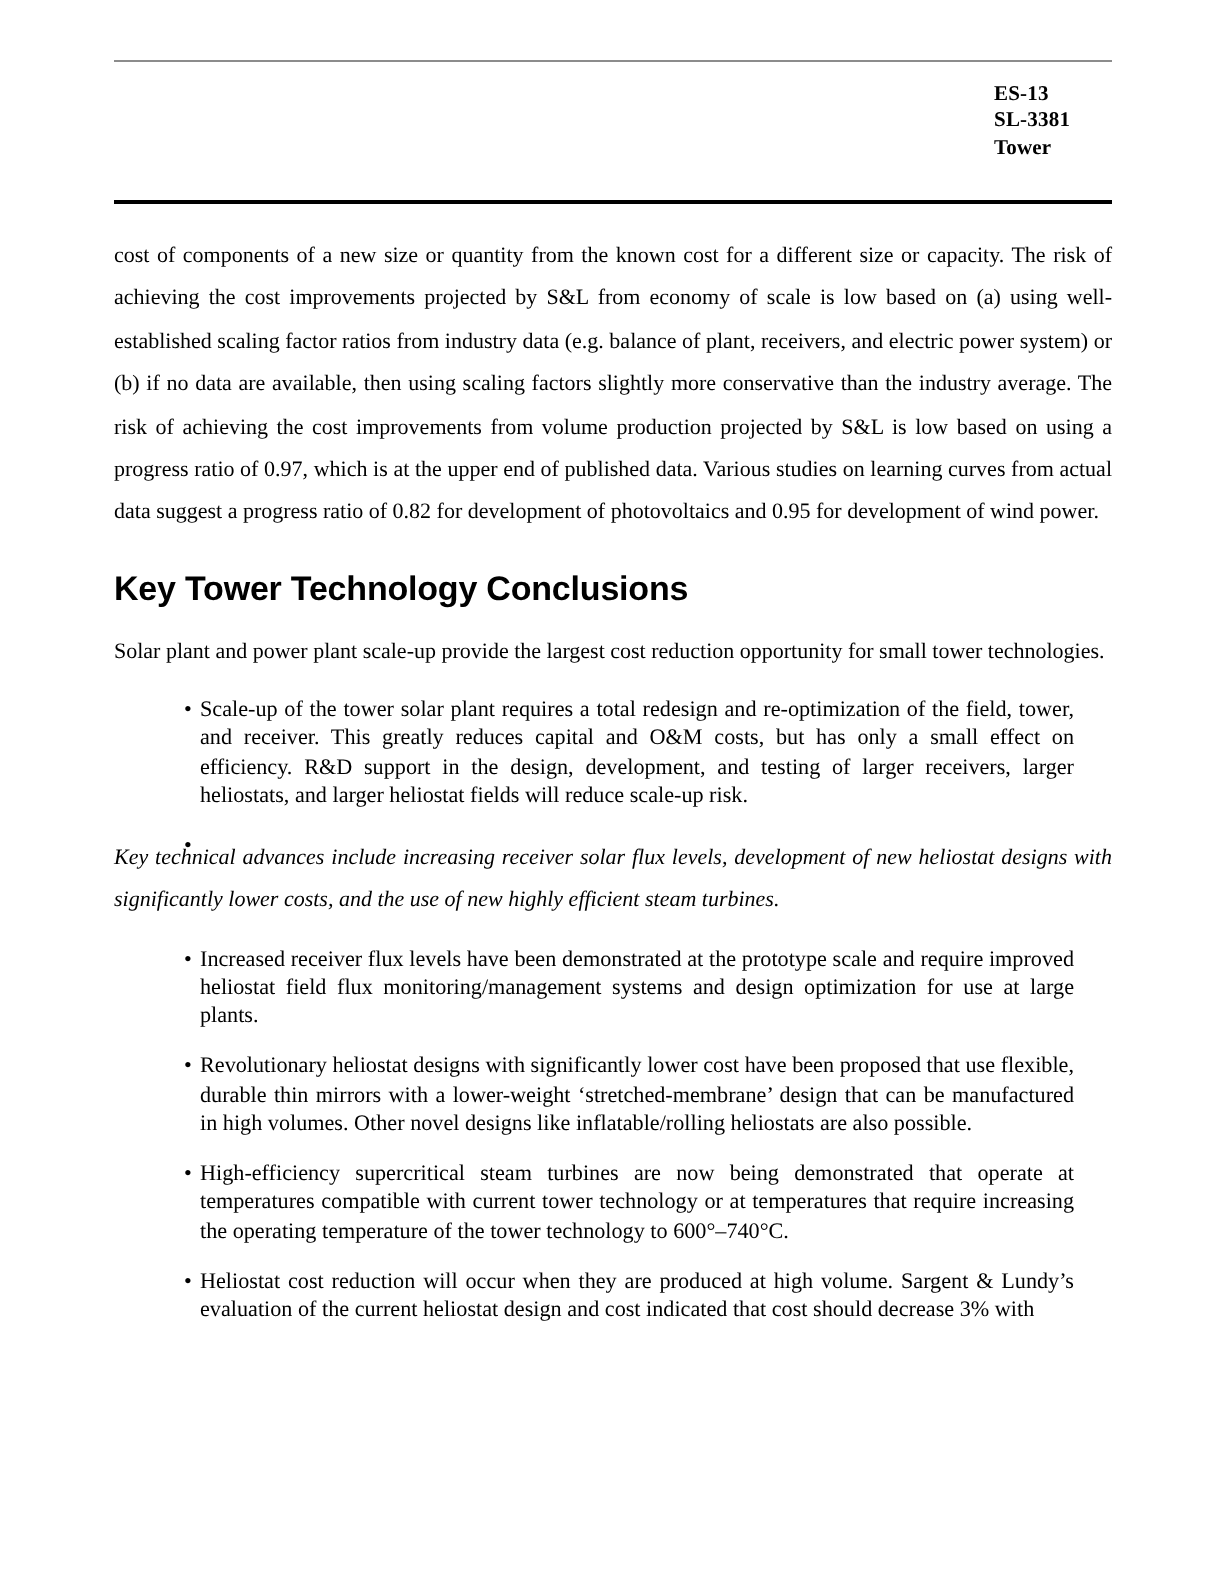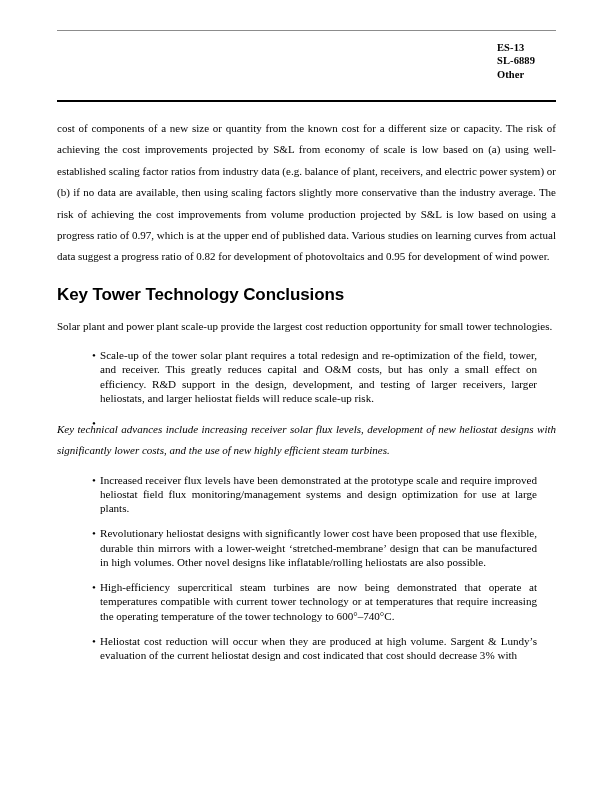--- a/index.html
+++ b/index.html
@@ -112,22 +112,22 @@
 </style>
 </head>
 <body>
 
 <div class="page">
 
   <div class="header-block">
     <div class="rule-thin"></div>
     <div class="header-ids">
       <div>ES-13</div>
-      <div>SL-6889</div>
-      <div>Other</div>
+      <div>SL-3381</div>
+      <div>Tower</div>
     </div>
   </div>
   <div class="rule-thick"></div>
 
   <div class="content">
 
     <p class="body">cost of components of a new size or quantity from the known cost for a different size or capacity. The risk of achieving the cost improvements projected by S&amp;L from economy of scale is low based on (a) using well-established scaling factor ratios from industry data (e.g. balance of plant, receivers, and electric power system) or (b) if no data are available, then using scaling factors slightly more conservative than the industry average. The risk of achieving the cost improvements from volume production projected by S&amp;L is low based on using a progress ratio of 0.97, which is at the upper end of published data. Various studies on learning curves from actual data suggest a progress ratio of 0.82 for development of photovoltaics and 0.95 for development of wind power.</p>
 
     <h2 class="section">Key Tower Technology Conclusions</h2>
 

